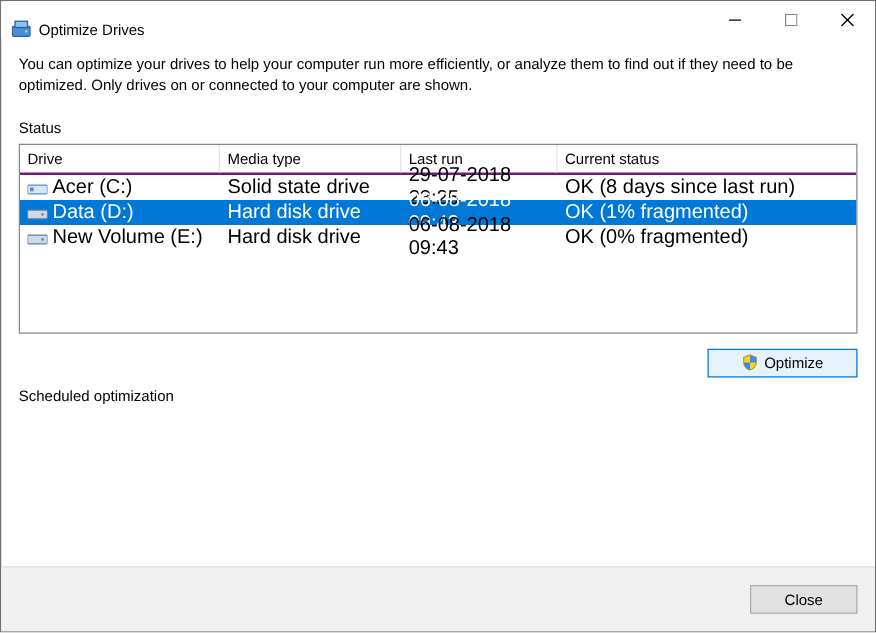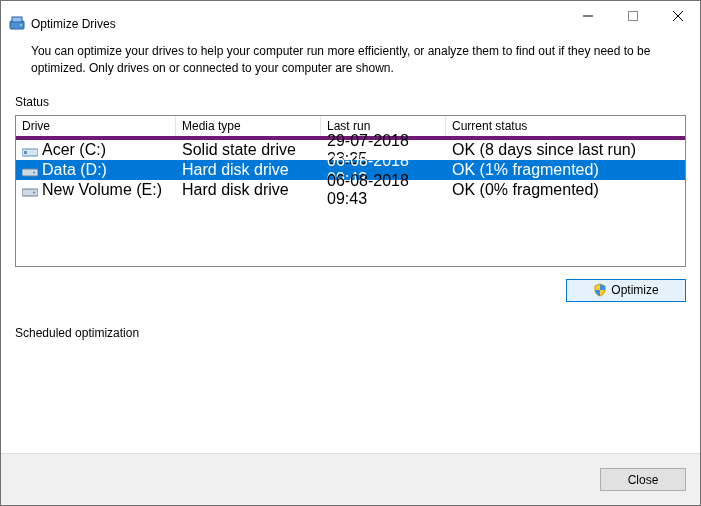--- a/index.html
+++ b/index.html
@@ -5,38 +5,38 @@
     * { box-sizing: border-box; margin: 0; padding: 0; }
     body { font-family: "Segoe UI", Tahoma, sans-serif; font-size: 12px; background: #fff; color: #000; }
     .window { width: 701px; height: 506px; border: 1px solid #707070; background: #fff; display: flex; flex-direction: column; }
     .titlebar { height: 30px; display: flex; align-items: flex-end; padding-left: 8px; background: #fff; }
     .titlebar-icon { width: 16px; height: 16px; margin-right: 6px; }
     .titlebar-title { flex: 1; font-size: 12px; }
     .titlebar-controls { display: flex; height: 100%; }
     .titlebar-btn { width: 45px; display: flex; align-items: center; justify-content: center; }
     .titlebar-btn svg { width: 10px; height: 10px; }
     .content { padding: 12px 14px 14px 14px; flex: 1; display: flex; flex-direction: column; }
-    .intro { line-height: 1.4; margin-bottom: 18px; margin-left: 16px; }
+    .intro { line-height: 1.4; margin-bottom: 18px; }
     .section-label { margin-bottom: 6px; }
     .drive-list { border: 1px solid #828790; height: 152px; overflow: hidden; background: #fff; }
-    .drive-header { display: flex; height: 24px; align-items: center; border-bottom: 4px solid #701a75; }
+    .drive-header { display: flex; height: 24px; align-items: center; border-bottom: 2px solid #701a75; }
     .drive-header > div { padding: 0 6px; font-size: 12px; height: 100%; display: flex; align-items: center; border-right: 1px solid #e5e5e5; }
     .drive-header > div:last-child { border-right: none; }
     .col-drive { width: 160px; }
     .col-media { width: 145px; }
     .col-last { width: 125px; }
     .col-status { flex: 1; }
     .drive-row { display: flex; height: 20px; align-items: center; padding-left: 6px; }
     .drive-row > div { padding: 0 0 0 0; font-size: 16px; display: flex; align-items: center; }
     .drive-row .col-drive { display: flex; align-items: center; gap: 4px; }
     .drive-row.selected { background: #0078d7; color: #fff; }
     .btn-row { display: flex; justify-content: flex-end; gap: 8px; margin-top: 12px; }
     .btn { width: 120px; height: 23px; border: 1px solid #adadad; background: #e1e1e1; display: flex; align-items: center; justify-content: center; gap: 4px; font-family: inherit; font-size: 12px; cursor: default; }
     .btn.primary { border-color: #0078d7; background: #e5f1fb; }
-    .sched-section { margin-top: 24px; }
+    .sched-section { margin-top: 8px; }
     .sched-row { display: flex; align-items: flex-start; margin-top: 8px; }
     .sched-text { flex: 1; padding-left: 14px; }
     .sched-off { font-weight: bold; margin-bottom: 4px; }
     .footer { display: flex; justify-content: flex-end; padding: 14px; border-top: 1px solid #dfdfdf; margin-top: auto; background: #f0f0f0; align-items: center; }
     .footer .btn { width: 86px; }
     .drive-icon { width: 16px; height: 12px; }
     .shield-icon { width: 14px; height: 14px; }
     .spacer-flex { flex: 1; }
   </style>
 </head>

